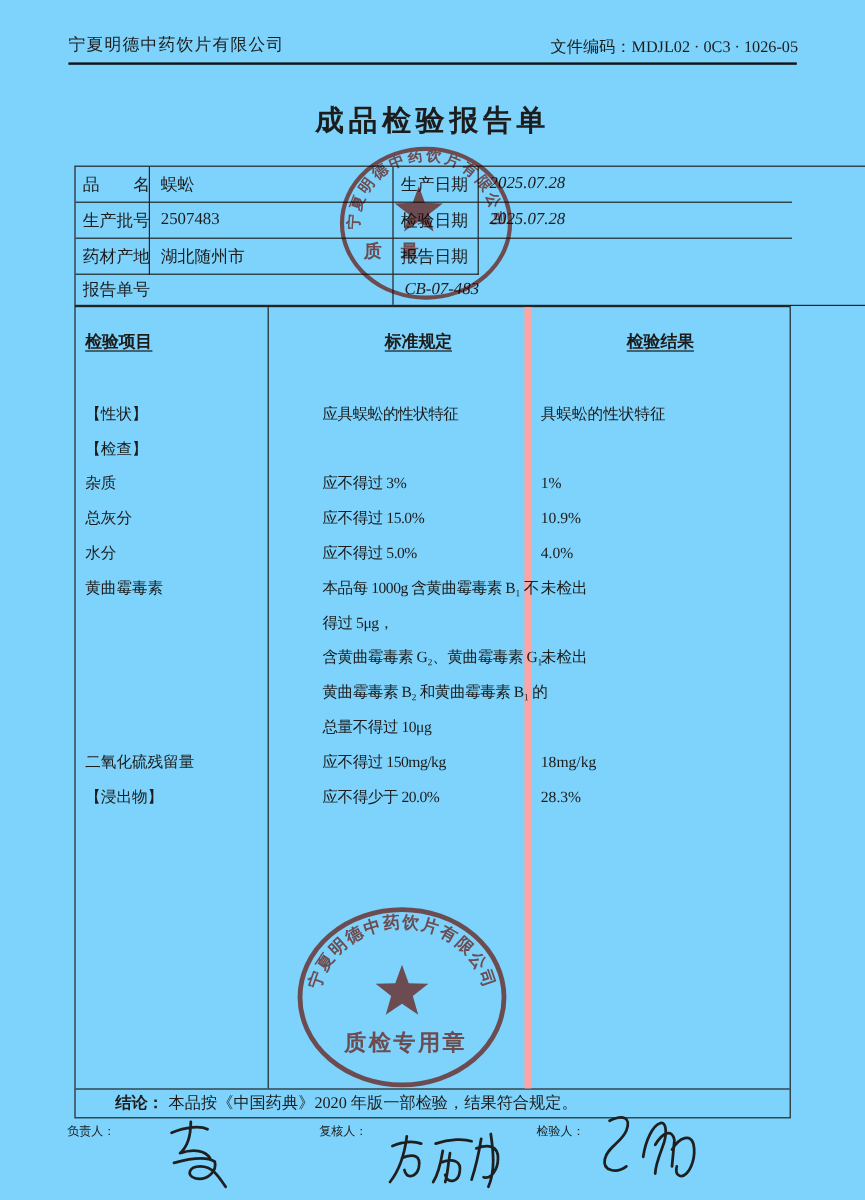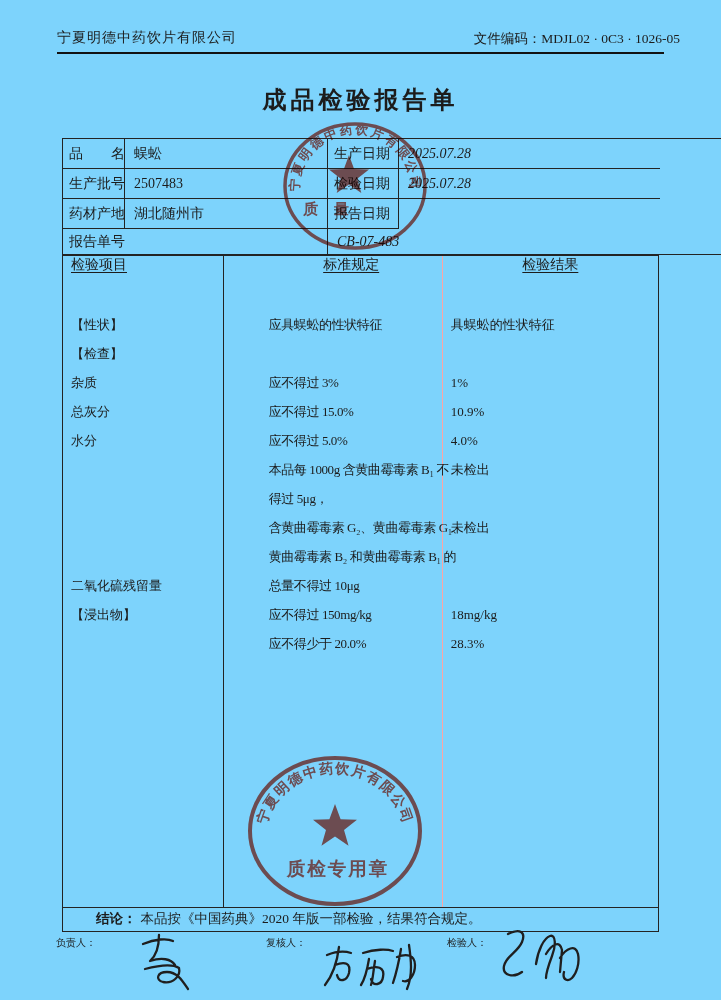--- a/index.html
+++ b/index.html
@@ -2,21 +2,21 @@
 <html><head>
 <meta charset="utf-8">
 <style>
   html,body{margin:0;padding:0;background:#ffffff;}
   .page{position:relative;width:721px;height:1000px;background:#7dd3fc;overflow:hidden;
         font-family:"Liberation Serif","DejaVu Serif",serif;color:#1c1c1c;}
   .abs{position:absolute;}
 
   
   .hdr-company{left:57px;top:29px;font-size:14px;letter-spacing:1px;}
-  .hdr-code{right:41px;top:30px;font-size:13.5px;}
+  .hdr-code{right:56px;top:30px;font-size:13.5px;}
   .hdr-rule{left:57px;width:607px;top:52px;height:2px;background:#121212;}
 
   
   .title{left:0;width:721px;top:84px;text-align:center;font-size:24px;font-weight:bold;letter-spacing:4px;}
 
   
   .t1{left:62px;top:138px;width:684px;border:1px solid #232323;box-sizing:border-box;
       display:grid;grid-template-columns:62px 203px 71px 261px;grid-template-rows:30px 30px 30px 25px;}
   .t1 .c{box-sizing:border-box;border-right:1px solid #232323;border-bottom:1px solid #232323;
          display:flex;align-items:center;padding-left:6px;font-size:14px;white-space:nowrap;}
@@ -24,23 +24,23 @@
   .t1 .c.last{border-right:none;font-style:italic;}
   .t1 .c.bot{border-bottom:none;}
   .t1 .span2a{grid-column:1/3;}
   .t1 .span2b{grid-column:3/5;}
 
   
   .t2{left:62px;top:255px;width:597px;height:677px;border:1px solid #232323;box-sizing:border-box;}
   .t2-cols{display:flex;height:651px;}
   .t2col{box-sizing:border-box;font-size:13px;}
   .t2col1{width:178px;border-right:1px solid #232323;padding-left:8px;}
-  .t2col2{width:179px;border-right:1px solid #fca5a5;padding-left:5px;letter-spacing:-0.4px;margin-left:40px;}
+  .t2col2{width:179px;border-right:6px solid #fca5a5;padding-left:5px;letter-spacing:-0.4px;margin-left:40px;}
   .t2col3{width:239px;padding-left:8px;}
-  .t2 .hd{height:54px;padding-top:0;font-size:14px;letter-spacing:0;}
+  .t2 .hd{height:54px;padding-top:20px;font-size:14px;letter-spacing:0;font-weight:bold;}
   .t2 .hd.center{text-align:center;padding-right:8px;}
   .t2 .hd span{text-decoration:underline;text-underline-offset:3px;}
   .t2 .ln{height:29px;line-height:29px;white-space:nowrap;overflow:visible;}
   .concl{border-top:1px solid #232323;height:23px;line-height:22px;padding-left:33px;
          font-size:13.5px;white-space:nowrap;}
   .concl b{font-weight:bold;margin-right:4px;}
 
   
   .sig-label{font-size:10px;}
   .sig{stroke:#1f1f1f;stroke-width:2.3;fill:none;stroke-linecap:round;stroke-linejoin:round;}
@@ -82,20 +82,21 @@
   <div class="abs t2">
     <div class="t2-cols">
 
       <div class="t2col t2col1">
         <div class="hd"><span>检验项目</span></div>
         <div class="ln">【性状】</div>
         <div class="ln">【检查】</div>
         <div class="ln">杂质</div>
         <div class="ln">总灰分</div>
         <div class="ln">水分</div>
+        <div class="ln">黄曲霉毒素</div>
         <div class="ln"></div>
         <div class="ln"></div>
         <div class="ln"></div>
         <div class="ln"></div>
         <div class="ln">二氧化硫残留量</div>
         <div class="ln">【浸出物】</div>
       </div>
 
       <div class="t2col t2col2">
         <div class="hd center"><span>标准规定</span></div>

